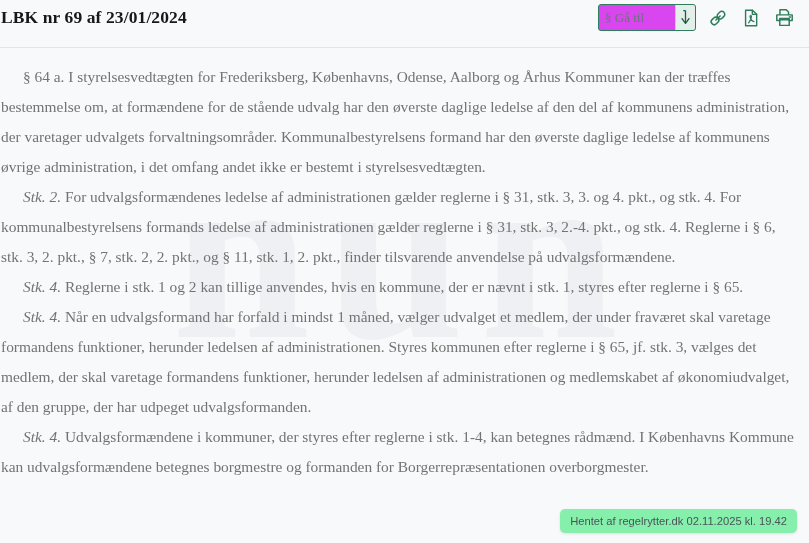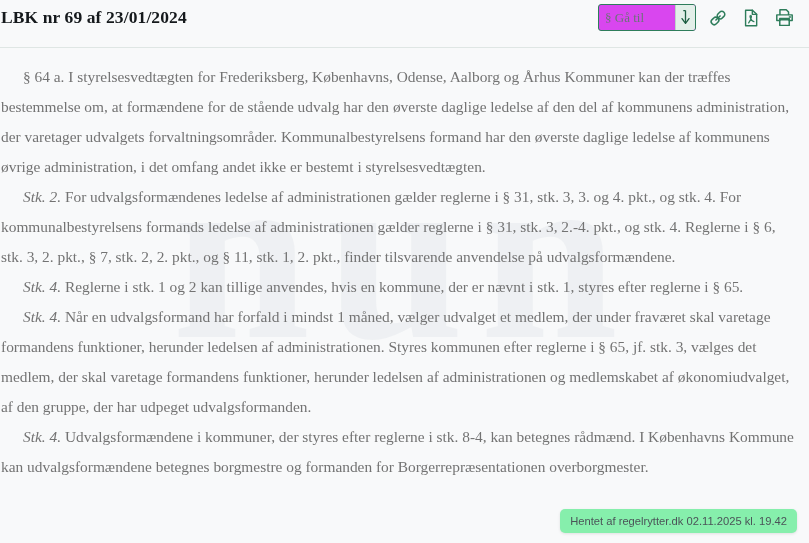--- a/index.html
+++ b/index.html
@@ -203,16 +203,16 @@
     </div>
 
   </div>
 </div>
 
 <div class="doc">
   <p class="para"><span>§ 64 a. I styrelsesvedtægten for Frederiksberg, Københavns, Odense, Aalborg og Århus Kommuner kan der træffes bestemmelse om, at formændene for de stående udvalg har den øverste daglige ledelse af den del af kommunens administration, der varetager udvalgets forvaltningsområder. Kommunalbestyrelsens formand har den øverste daglige ledelse af kommunens øvrige administration, i det omfang andet ikke er bestemt i styrelsesvedtægten.</span></p>
   <p class="para"><span class="stk-label">Stk. 2.</span><span> For udvalgsformændenes ledelse af administrationen gælder reglerne i § 31, stk. 3, 3. og 4. pkt., og stk. 4. For kommunalbestyrelsens formands ledelse af administrationen gælder reglerne i § 31, stk. 3, 2.-4. pkt., og stk. 4. Reglerne i § 6, stk. 3, 2. pkt., § 7, stk. 2, 2. pkt., og § 11, stk. 1, 2. pkt., finder tilsvarende anvendelse på udvalgsformændene.</span></p>
   <p class="para"><span class="stk-label">Stk. 4.</span><span> Reglerne i stk. 1 og 2 kan tillige anvendes, hvis en kommune, der er nævnt i stk. 1, styres efter reglerne i § 65.</span></p>
   <p class="para"><span class="stk-label">Stk. 4.</span><span> Når en udvalgsformand har forfald i mindst 1 måned, vælger udvalget et medlem, der under fraværet skal varetage formandens funktioner, herunder ledelsen af administrationen. Styres kommunen efter reglerne i § 65, jf. stk. 3, vælges det medlem, der skal varetage formandens funktioner, herunder ledelsen af administrationen og medlemskabet af økonomiudvalget, af den gruppe, der har udpeget udvalgsformanden.</span></p>
-  <p class="para"><span class="stk-label">Stk. 4.</span><span> Udvalgsformændene i kommuner, der styres efter reglerne i stk. 8-4, kan betegnes rådmænd. I Københavns Kommune kan udvalgsformændene betegnes borgmestre og formanden for Borgerrepræsentationen overborgmester.</span></p>
+  <p class="para"><span class="stk-label">Stk. 4.</span><span> Udvalgsformændene i kommuner, der styres efter reglerne i stk. 1-4, kan betegnes rådmænd. I Københavns Kommune kan udvalgsformændene betegnes borgmestre og formanden for Borgerrepræsentationen overborgmester.</span></p>
 </div>
 
 <div class="footer-badge">Hentet af regelrytter.dk 02.11.2025 kl. 19.42</div>
 
 </body></html>

